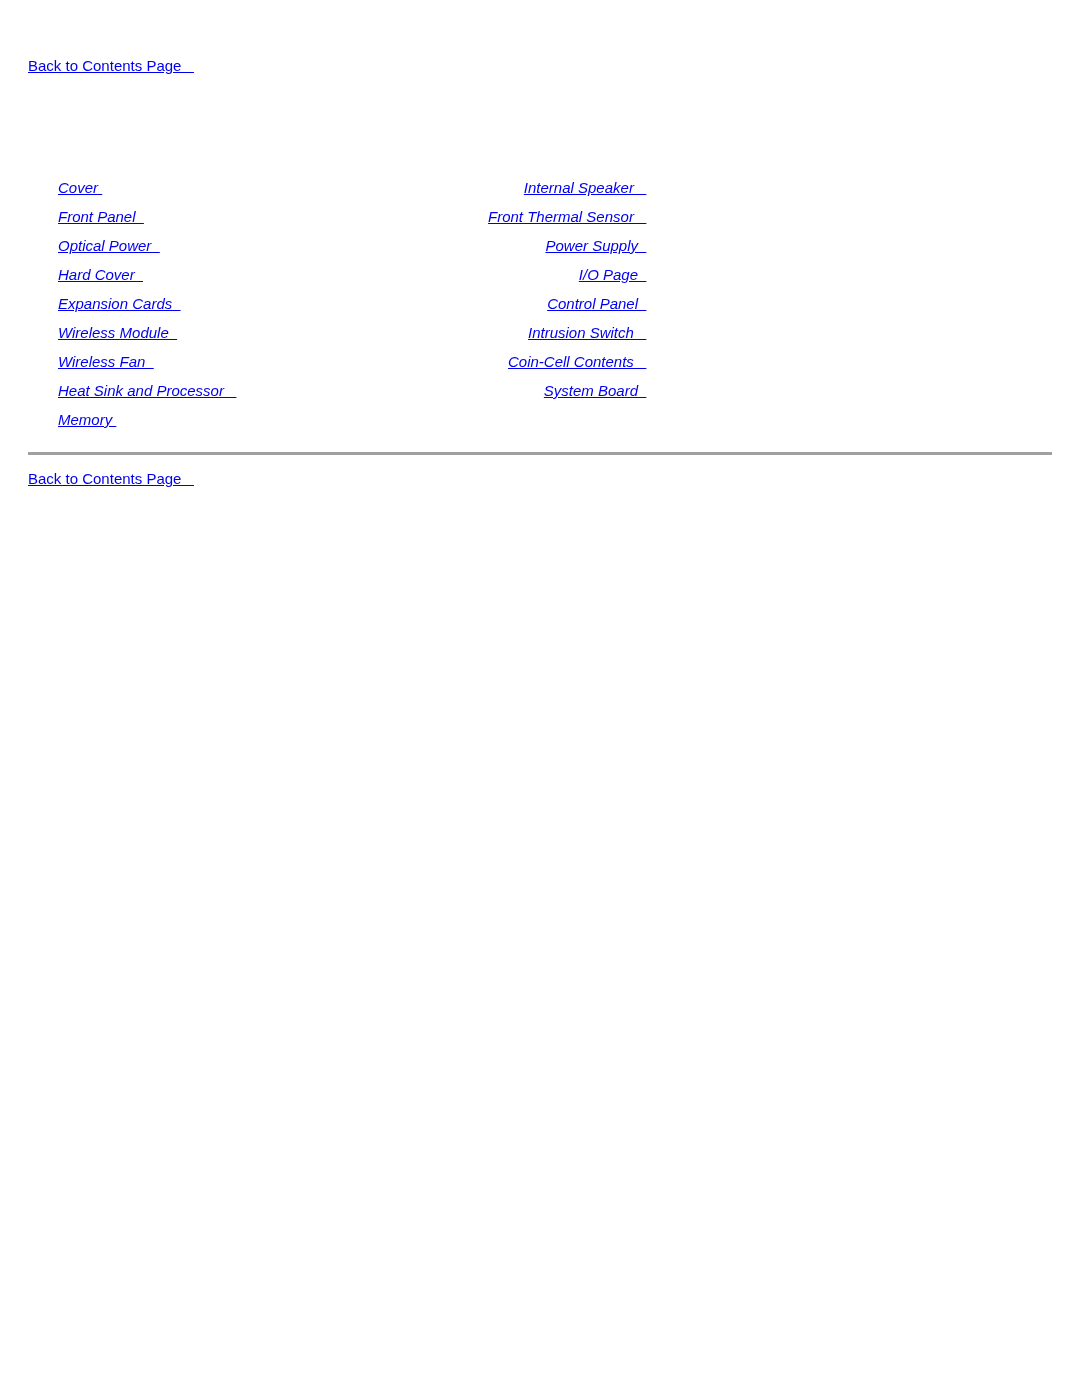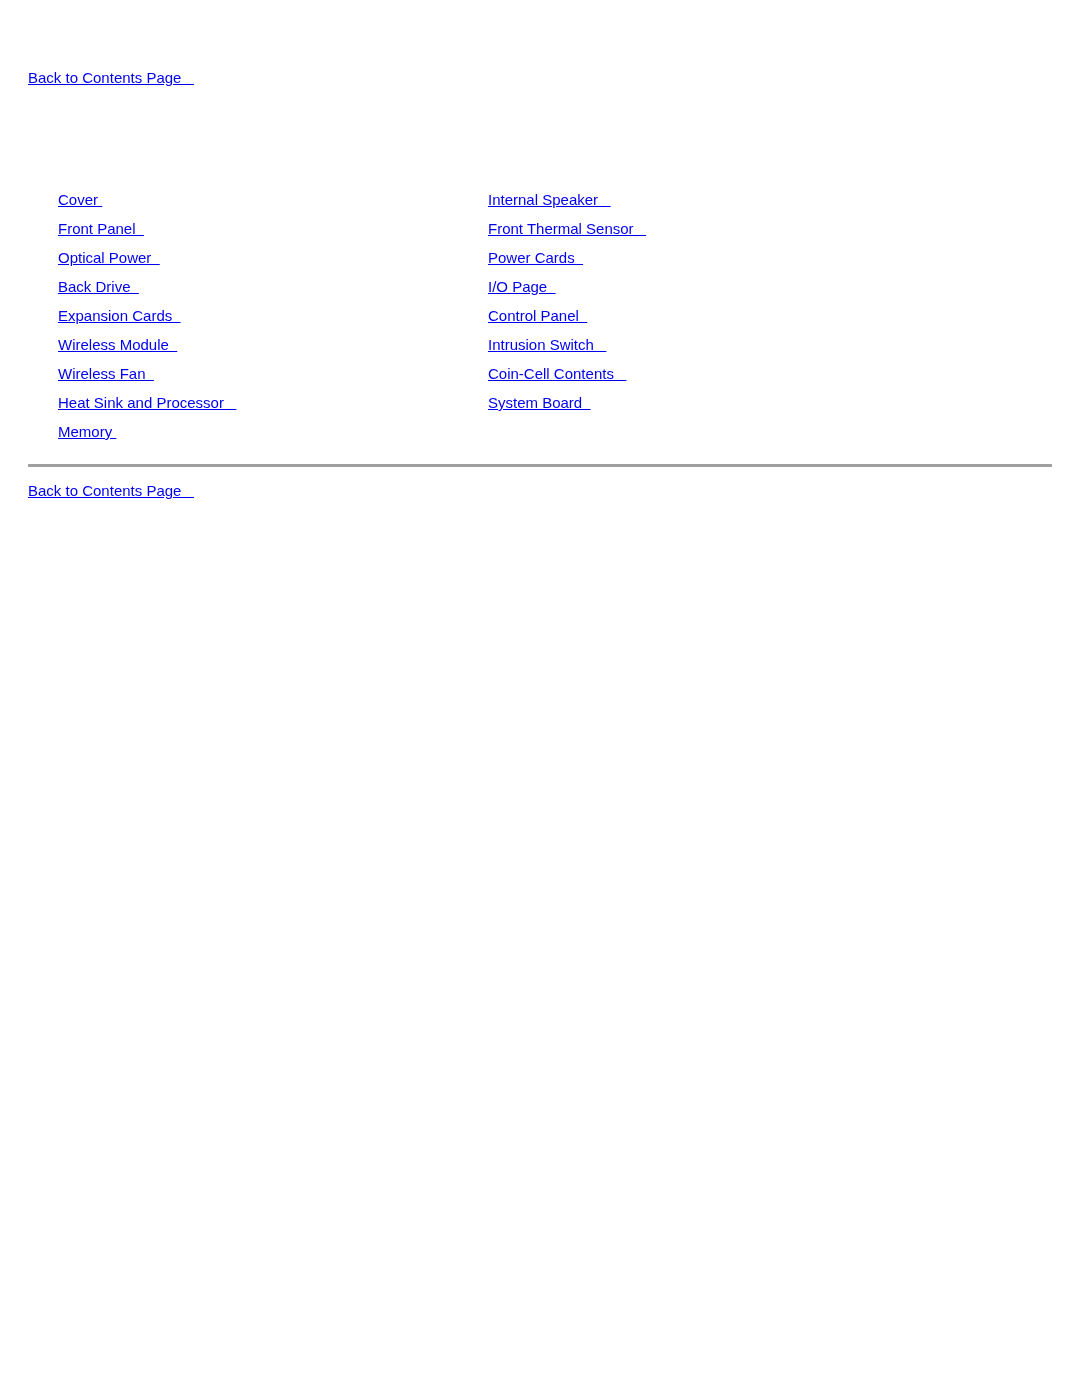--- a/index.html
+++ b/index.html
@@ -15,21 +15,21 @@
     font-size: 15px;
     color: #000000;
     position: relative;
     overflow: hidden;
     -webkit-font-smoothing: none;
   }
 
   .page {
     position: absolute;
     left: 0;
-    top: 12px;
+    top: 0;
     width: 1080px;
     height: 1207px;
   }
 
   a.doclink,
   .doclink {
     color: #0000ee;
     text-decoration: underline;
     font-size: 15px;
     line-height: 15px;
@@ -50,26 +50,27 @@
     position: absolute;
     left: 0;
     top: 180px;
     width: 1080px;
   }
   .col {
     position: absolute;
     top: 0;
   }
   .col-left  { left: 58px; }
-  .col-right { left: 488px; }
+  .col-right { left: 488px; text-align: right; }
 
   .col .row {
     height: 29px;
     line-height: 15px;
     display: block;
+    font-style: italic;
   }
 
   
   .divider {
     position: absolute;
     left: 28px;
     top: 452px;
     width: 1024px;
     height: 3px;
     background: #a0a0a0;
@@ -91,32 +92,32 @@
 <div class="page">
 
   <a class="doclink top-back">Back to Contents Page   </a>
 
   <div class="link-columns">
 
     <div class="col col-left">
       <span class="row"><a class="doclink">Cover </a></span>
       <span class="row"><a class="doclink">Front Panel  </a></span>
       <span class="row"><a class="doclink">Optical Power  </a></span>
-      <span class="row"><a class="doclink">Back Drive  </a></span>
+      <span class="row"><a class="doclink">Hard Cover  </a></span>
       <span class="row"><a class="doclink">Expansion Cards  </a></span>
       <span class="row"><a class="doclink">Wireless Module  </a></span>
       <span class="row"><a class="doclink">Wireless Fan  </a></span>
       <span class="row"><a class="doclink">Heat Sink and Processor   </a></span>
       <span class="row"><a class="doclink">Memory </a></span>
     </div>
 
     <div class="col col-right">
       <span class="row"><a class="doclink">Internal Speaker   </a></span>
       <span class="row"><a class="doclink">Front Thermal Sensor   </a></span>
-      <span class="row"><a class="doclink">Power Cards  </a></span>
+      <span class="row"><a class="doclink">Power Supply  </a></span>
       <span class="row"><a class="doclink">I/O Page  </a></span>
       <span class="row"><a class="doclink">Control Panel  </a></span>
       <span class="row"><a class="doclink">Intrusion Switch   </a></span>
       <span class="row"><a class="doclink">Coin-Cell Contents   </a></span>
       <span class="row"><a class="doclink">System Board  </a></span>
     </div>
 
   </div>
 
   <div class="divider"></div>

